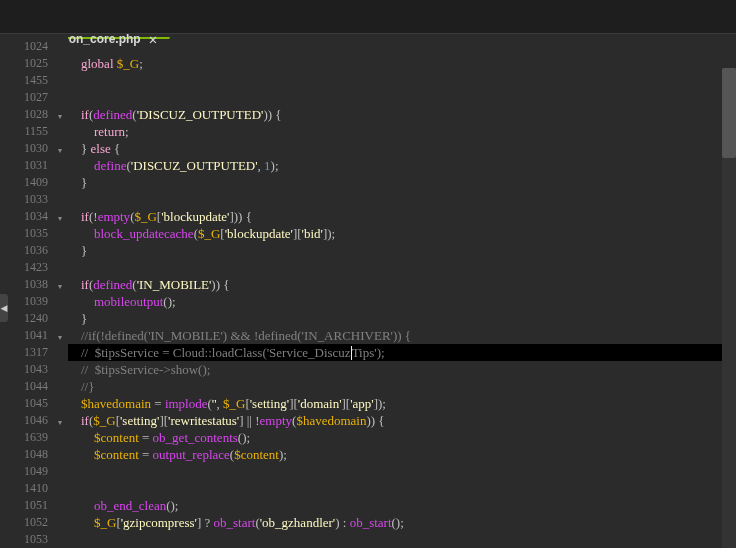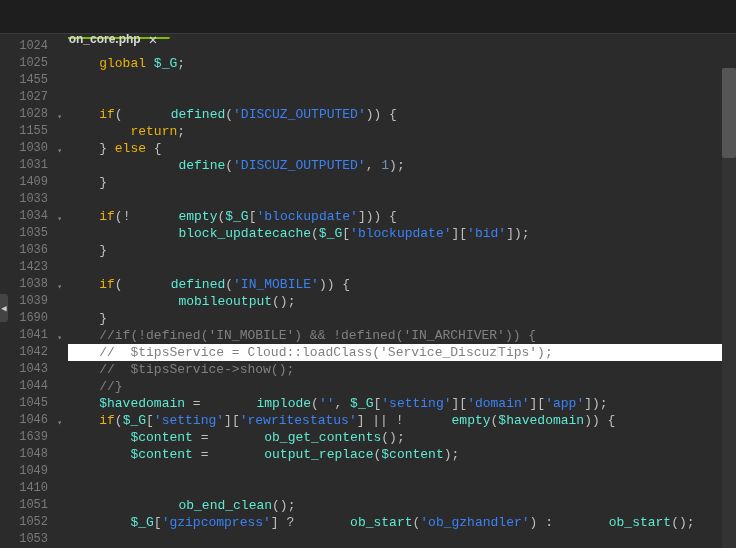--- a/index.html
+++ b/index.html
@@ -2,32 +2,32 @@
 <html><head>
 <meta charset="utf-8">
 <style>
 * { margin: 0; padding: 0; box-sizing: border-box; }
 body { background: #2b2b2b; font-family: Consolas, 'Courier New', monospace; font-size: 13px; color: #bfbfbf; overflow: hidden; width: 736px; height: 548px; }
 .tab-bar { background: #1e1e1e; height: 34px; display: flex; align-items: stretch; border-bottom: 1px solid #3a3a3a; }
 .tab { background: #2b2b2b; display: flex; align-items: center; padding: 0 12px; border-top: 2px solid #7fba00; border-right: 1px solid #3a3a3a; gap: 8px; margin-top: 37px; }
 .tab-icon { width: 16px; height: 16px; display: flex; align-items: center; justify-content: center; color: #7a8dbf; }
 .tab-label { color: #d8d8d8; font-family: -apple-system, 'Segoe UI', sans-serif; font-size: 12px; font-weight: bold; }
 .tab-close { color: #d8d8d8; font-size: 14px; cursor: pointer; font-weight: bold; }
-.editor { display: flex; height: calc(100% - 34px); position: relative; }
+.editor { display: flex; height: calc(100% - 34px); position: relative; font-family: Liberation Serif, serif; }
 .gutter { background: #2b2b2b; width: 68px; flex-shrink: 0; padding-top: 4px; text-align: right; }
 .line-no { color: #7a7a7a; font-size: 12px; height: 17px; line-height: 17px; padding-right: 20px; position: relative; }
 .fold { position: absolute; right: 6px; top: 2px; color: #888; font-size: 8px; }
 .code { flex: 1; padding-top: 4px; white-space: pre; }
 .code-line { height: 17px; line-height: 17px; }
-.code-line.current { background: #ffffff; }
-.kw { color: #eab308; }
-.var { color: #5eead4; }
-.str { color: #3b82f6; }
+.code-line.current { background: #000000; }
+.kw { color: #f9a8d4; }
+.var { color: #eab308; }
+.str { color: #fef9c3; }
 .num { color: #6897bb; }
-.fn { color: #5eead4; margin-left: 48px; }
+.fn { color: #d946ef; }
 .com { color: #808080; }
 .txt { color: #bfbfbf; }
 .collapse-handle { position: absolute; left: 0; top: 260px; background: #444; width: 8px; height: 28px; border-radius: 0 3px 3px 0; display: flex; align-items: center; justify-content: center; color: #ccc; font-size: 9px; }
 .scrollbar-v { position: absolute; right: 0; top: 34px; bottom: 0; width: 14px; background: #333; }
 .scrollbar-thumb { background: #555; width: 100%; height: 90px; border-radius: 2px; }
 .cursor { display: inline-block; width: 1px; height: 14px; background: #eee; vertical-align: middle; margin-top:-2px; }
 </style>
 </head>
 <body>
 
@@ -55,23 +55,23 @@
       <div class="line-no">1030<span class="fold">▾</span></div>
       <div class="line-no">1031</div>
       <div class="line-no">1409</div>
       <div class="line-no">1033</div>
       <div class="line-no">1034<span class="fold">▾</span></div>
       <div class="line-no">1035</div>
       <div class="line-no">1036</div>
       <div class="line-no">1423</div>
       <div class="line-no">1038<span class="fold">▾</span></div>
       <div class="line-no">1039</div>
-      <div class="line-no">1690</div>
+      <div class="line-no">1240</div>
       <div class="line-no">1041<span class="fold">▾</span></div>
-      <div class="line-no">1042</div>
+      <div class="line-no">1317</div>
       <div class="line-no">1043</div>
       <div class="line-no">1044</div>
       <div class="line-no">1045</div>
       <div class="line-no">1046<span class="fold">▾</span></div>
       <div class="line-no">1639</div>
       <div class="line-no">1048</div>
       <div class="line-no">1049</div>
       <div class="line-no">1410</div>
       <div class="line-no">1051</div>
       <div class="line-no">1052</div>

